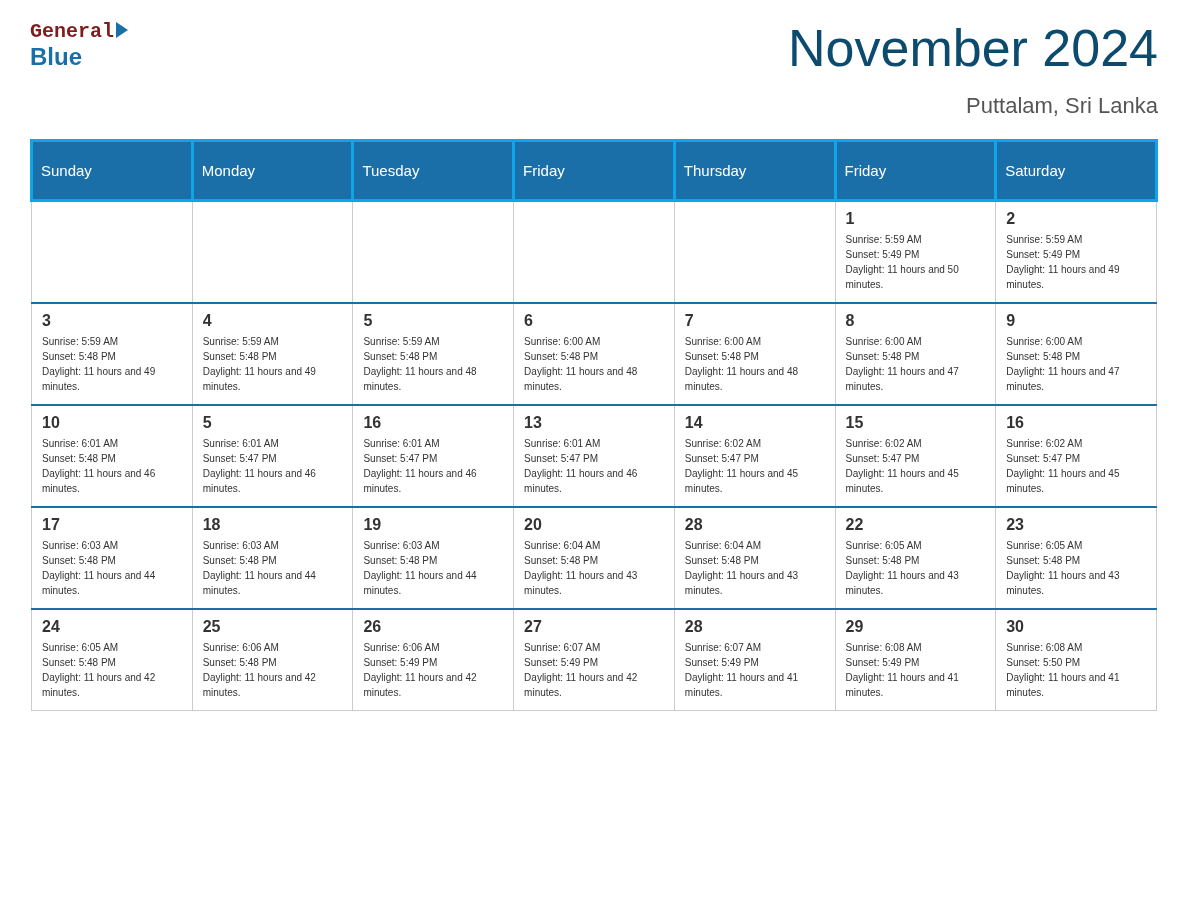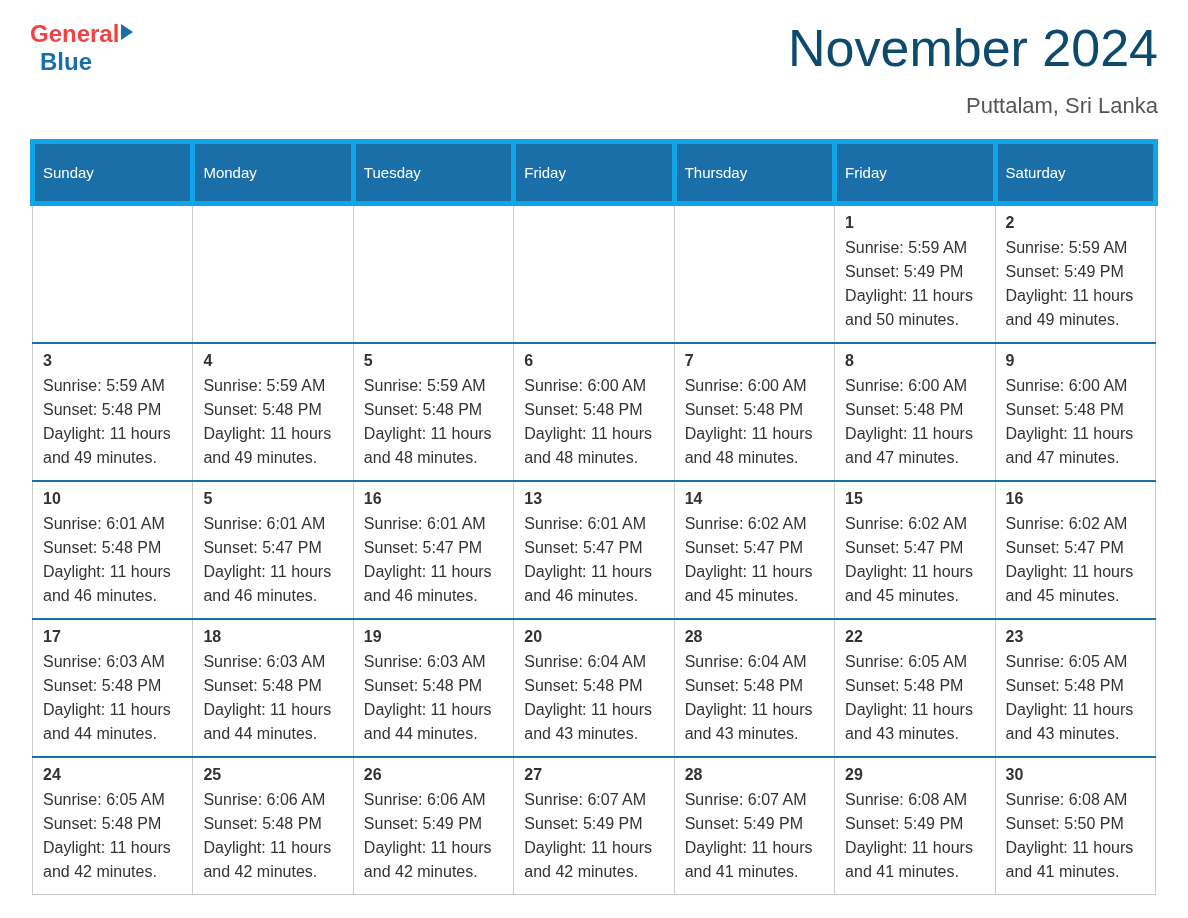--- a/index.html
+++ b/index.html
@@ -39,77 +39,77 @@
       border-collapse: collapse;
       border: 1px solid #aaa;
     }
     .calendar-table th {
       background-color: #1a6fa8;
       color: #fff;
       padding: 20px 8px;
       font-size: 15px;
       font-weight: normal;
       text-align: left;
-      border: 5px solid #0ea5e9;
+      border: 3px solid #0ea5e9;
     }
     .calendar-table td {
       vertical-align: top;
       padding: 8px 10px 10px 10px;
       border: 1px solid #ccc;
       width: 14.28%;
       min-height: 90px;
       font-size: 13px;
       color: #333;
       background: #fff;
     }
     .day-number {
       font-size: 16px;
       font-weight: bold;
       color: #333;
       display: block;
       margin-bottom: 4px;
     }
     .day-info {
-      font-size: 16px;
+      font-size: 10px;
       line-height: 1.5;
       color: #333;
     }
     .empty-cell {
       background: #f9f9f9;
     }
     tr.week-row td {
       border-top: 2px solid #1a6fa8;
     }
     .logo-wrapper {
       display: flex;
       align-items: center;
       gap: 2px;
     }
     .logo-text-general {
-      font-size: 24px;
+      font-size: 20px;
       font-weight: bold;
-      color: #ef4444;
+      color: #7f1d1d;
+      font-family: Liberation Mono, monospace;
     }
     .logo-arrow {
       display: inline-block;
       width: 0;
       height: 0;
       border-left: 12px solid #1a6fa8;
       border-top: 8px solid transparent;
       border-bottom: 8px solid transparent;
       margin-left: 0px;
       vertical-align: middle;
       position: relative;
       top: -2px;
     }
     .logo-blue-text {
       font-size: 24px;
       font-weight: bold;
       color: #1a6fa8;
-      margin-left: 10px;
     }
     .logo-line2 {
       display: flex;
       align-items: center;
       margin-top: 0px;
     }
   </style>
 </head>
 <body>
 

